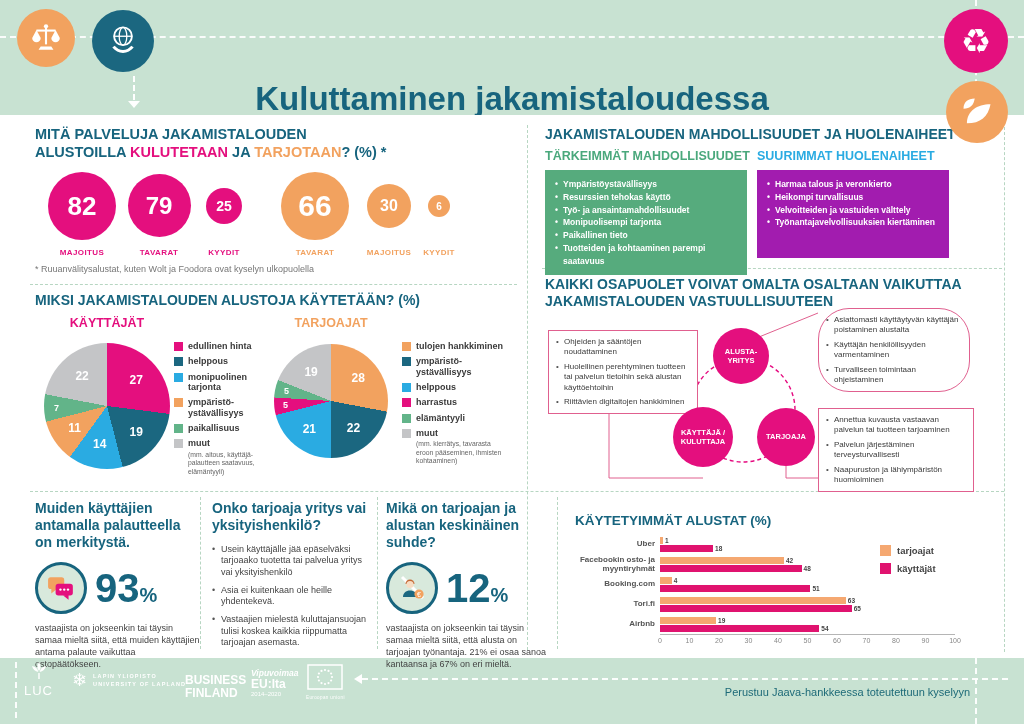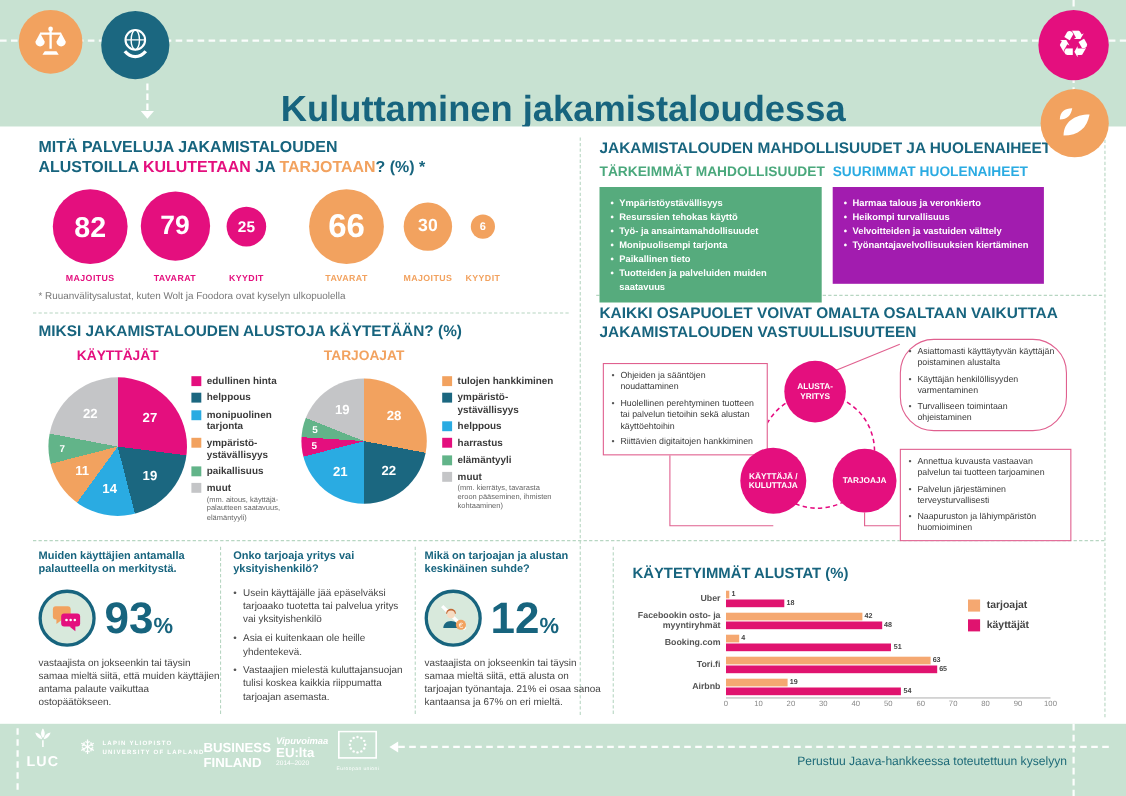--- a/index.html
+++ b/index.html
@@ -72,21 +72,21 @@
   .rbox li:last-child{margin-bottom:0;}
   .rbox li::before{content:"•";position:absolute;left:0;color:#555;}
   .rbox-left{left:548px;top:330px;width:134px;}
   .rbox-top{left:818px;top:308px;width:136px;border-radius:31px;}
   .rbox-bot{left:818px;top:408px;width:140px;}
   .pcircle{position:absolute;z-index:5;border-radius:50%;background:#e40f7e;color:#fff;display:flex;flex-direction:column;align-items:center;justify-content:center;font-size:7.5px;font-weight:800;line-height:1.25;text-align:center;}
   .pc-alusta{left:713px;top:328px;width:56px;height:56px;}
   .pc-user{left:673px;top:407px;width:60px;height:60px;}
   .pc-prov{left:757px;top:408px;width:58px;height:58px;}
   
-  .bh{font-size:10px;font-weight:800;color:#17647e;line-height:1.2;}
+  .bh{font-size:14px;font-weight:800;color:#17647e;line-height:1.2;}
   .b1{left:35px;top:500px;width:165px;}
   .b2{left:212px;top:500px;width:158px;}
   .b3{left:386px;top:500px;width:162px;}
   .statrow{display:flex;align-items:center;gap:8px;margin-top:12px;}
   .sicon{width:46px;height:46px;border-radius:50%;background:#d8e9dc;border:3px solid #17647e;display:flex;align-items:center;justify-content:center;flex:0 0 46px;}
   .bignum{font-size:40px;font-weight:800;color:#17647e;line-height:1;}
   .pct{font-size:20px;font-weight:800;color:#17647e;}
   .bp{font-size:9px;color:#444;line-height:1.32;margin-top:9px;}
   .b2 li{position:relative;padding-left:9px;font-size:9px;color:#444;line-height:1.3;margin-bottom:6px;}
   .b2 li::before{content:"•";position:absolute;left:0;color:#555;}
@@ -105,21 +105,21 @@
   #hbar-axis{margin-left:85px;width:295px;border-top:1px solid #b5b5b5;position:relative;height:12px;}
   #hbar-axis span{position:absolute;transform:translateX(-50%);top:2px;font-size:7px;color:#888;}
   
   .f-note{left:640px;top:686px;width:330px;text-align:right;font-size:11px;color:#1d6a78;z-index:3;}
   .f-dash{position:absolute;left:362px;top:678px;width:646px;border-top:2px dashed rgba(255,255,255,.95);}
   .f-arrow{position:absolute;left:354px;top:674px;width:0;height:0;border-top:5px solid transparent;border-bottom:5px solid transparent;border-right:8px solid #fff;}
   .f-vline{position:absolute;left:975px;top:658px;height:66px;border-left:2px dashed rgba(255,255,255,.95);}
   .f-vline2{position:absolute;left:15px;top:662px;height:56px;border-left:2px dashed rgba(255,255,255,.95);}
   .flogo{position:absolute;color:#fff;z-index:3;}
   .luc{left:24px;top:662px;text-align:center;}
-  .luc-name{font-size:13px;font-weight:700;letter-spacing:1px;line-height:1;}
+  .luc-name{font-size:13px;font-weight:400;letter-spacing:1px;line-height:1;}
   .lapland{left:72px;top:671px;display:flex;align-items:center;gap:6px;}
   .snow{font-size:18px;font-family:"DejaVu Sans",sans-serif;line-height:1;}
   .lap-txt div{font-size:5.5px;font-weight:700;letter-spacing:1.1px;line-height:1.5;}
   .bf{left:185px;top:674px;font-size:12px;font-weight:800;line-height:1.08;}
   .vipu{left:251px;top:669px;line-height:1.05;}
   .vipu-1{font-size:8.5px;font-weight:800;font-style:italic;}
   .vipu-2{font-size:12px;font-weight:800;}
   .vipu-3{font-size:6px;}
   .euflag{left:306px;top:664px;text-align:center;}
   .eu-label{font-size:4.5px;letter-spacing:.4px;margin-top:1px;}
@@ -294,21 +294,21 @@
   <div class="sec opp-title">JAKAMISTALOUDEN MAHDOLLISUUDET JA HUOLENAIHEET</div>
   <div class="opp-sub opp-sub-g">TÄRKEIMMÄT MAHDOLLISUUDET</div>
   <div class="opp-sub opp-sub-b">SUURIMMAT HUOLENAIHEET</div>
   <div class="obox box-green">
     <ul>
       <li>Ympäristöystävällisyys</li>
       <li>Resurssien tehokas käyttö</li>
       <li>Työ- ja ansaintamahdollisuudet</li>
       <li>Monipuolisempi tarjonta</li>
       <li>Paikallinen tieto</li>
-      <li>Tuotteiden ja palveluiden muiden saatavuus</li>
+      <li>Tuotteiden ja kohtaaminen parempi saatavuus</li>
     </ul>
   </div>
   <div class="obox box-blue">
     <ul>
       <li>Harmaa talous ja veronkierto</li>
       <li>Heikompi turvallisuus</li>
       <li>Velvoitteiden ja vastuiden välttely</li>
       <li>Työnantajavelvollisuuksien kiertäminen</li>
     </ul>
   </div>

